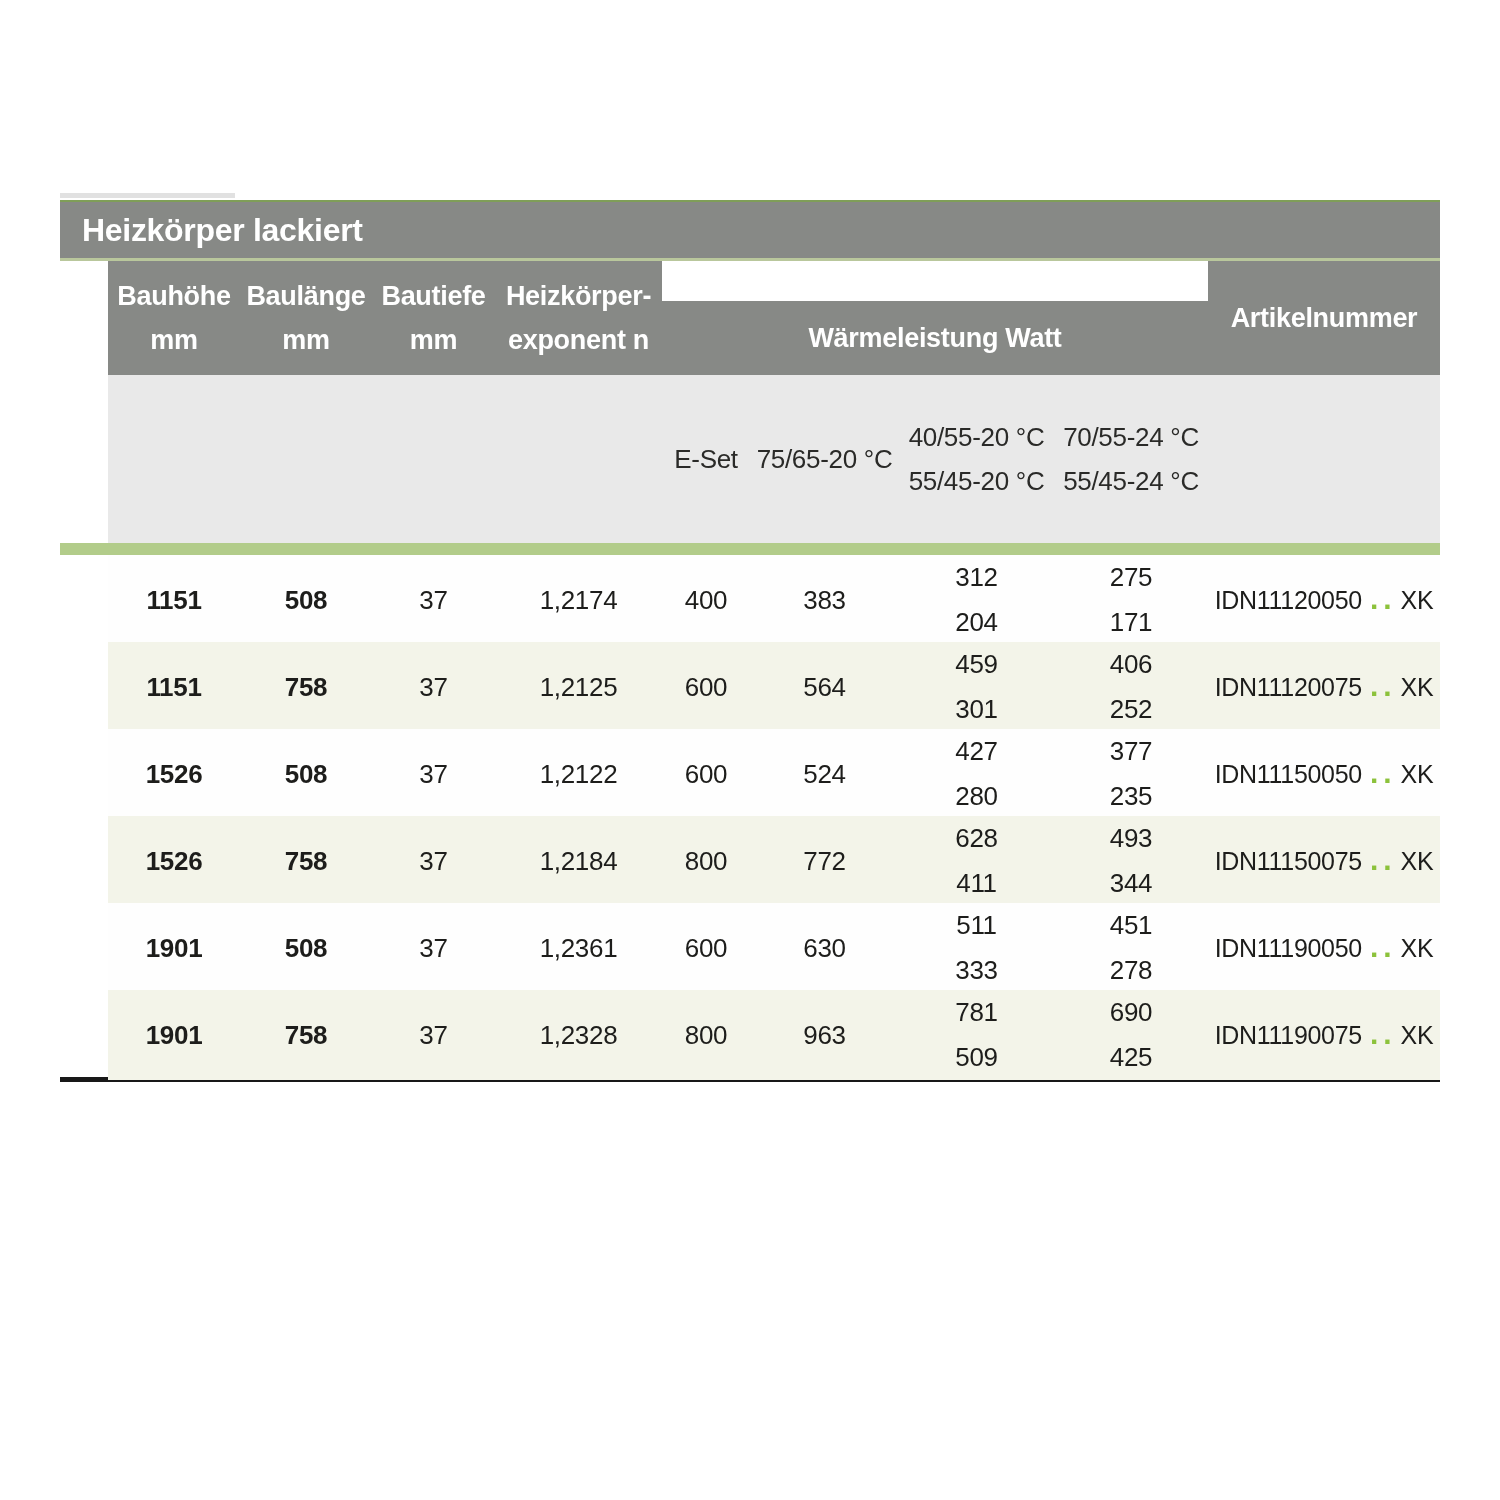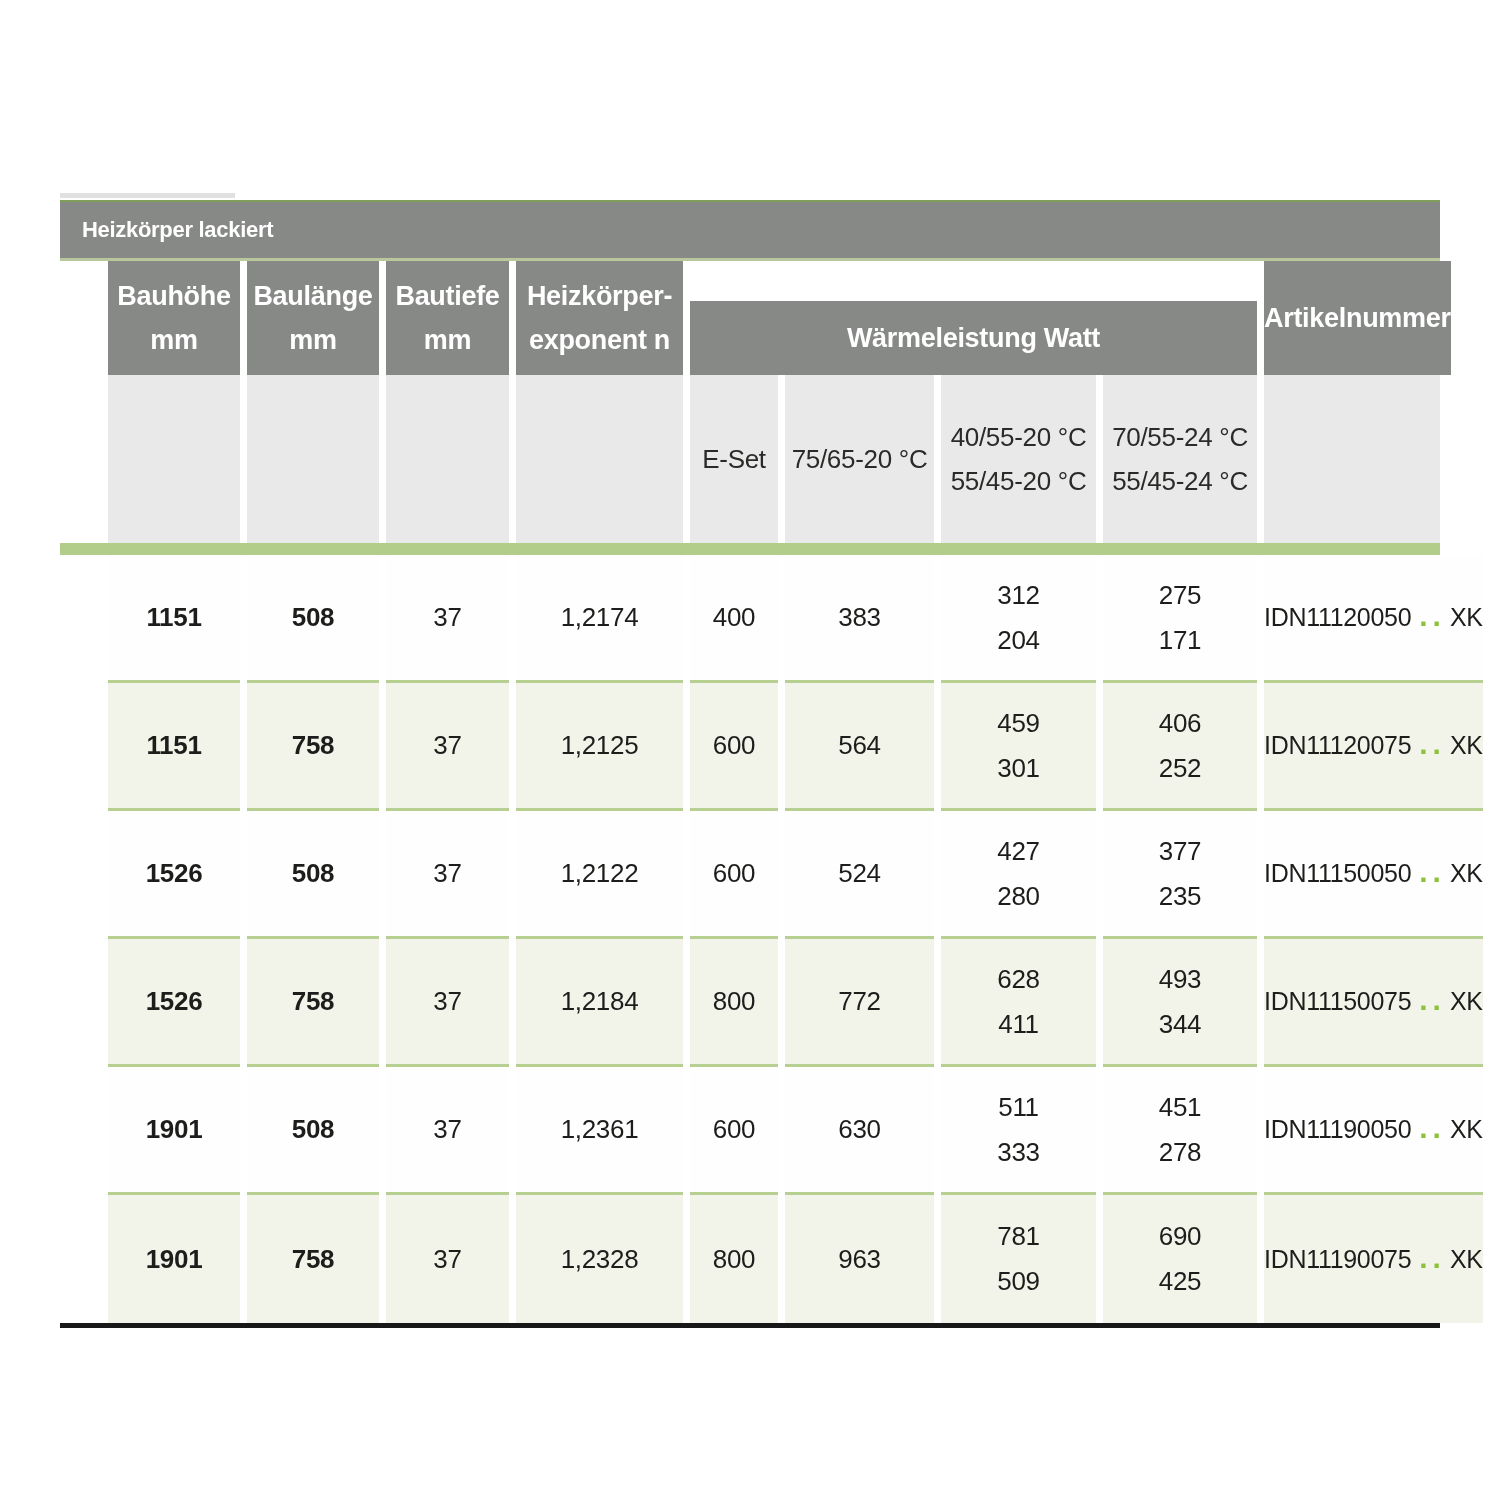--- a/index.html
+++ b/index.html
@@ -29,31 +29,30 @@
     left: 60px; top: 200px;
     width: 1380px;
     border-top: 2px solid #7f9e58;
     letter-spacing: -0.3px;
   }
   .title-bar {
     height: 56px;
     background: #878986;
     color: #ffffff;
     font-weight: 700;
-    font-size: 22px;
+    font-size: 32px;
     display: flex;
     align-items: center;
     padding-left: 22px;
     box-sizing: border-box;
   }
   .title-divider { height: 3px; background: #b9c79c; }
   .grid {
     display: grid;
     grid-template-columns: 132px 132px 123px 167px 88px 149px 155px 154px 1fr;
-    column-gap: 7px;
     padding-left: 48px;
   }
   .hdr-row { height: 114px; }
   .hdr-cell {
     background: #878986;
     color: #ffffff;
     font-weight: 700;
     font-size: 27px;
     line-height: 44px;
     display: flex;
@@ -69,21 +68,21 @@
     font-size: 26px;
     line-height: 44px;
     display: flex;
     flex-direction: column;
     justify-content: center;
     align-items: center;
     text-align: center;
     color: #2a2a28;
   }
   .green-bar { height: 12px; background: #b2cc8a; }
-  .data-row { height: 128px; }
+  .data-row { height: 87px; }
   .data-row .cell {
     background: #fefefe;
     border-bottom: 3px solid #b8cf92;
     box-sizing: border-box;
     font-size: 26px;
     line-height: 45px;
     display: flex;
     flex-direction: column;
     justify-content: center;
     align-items: center;

